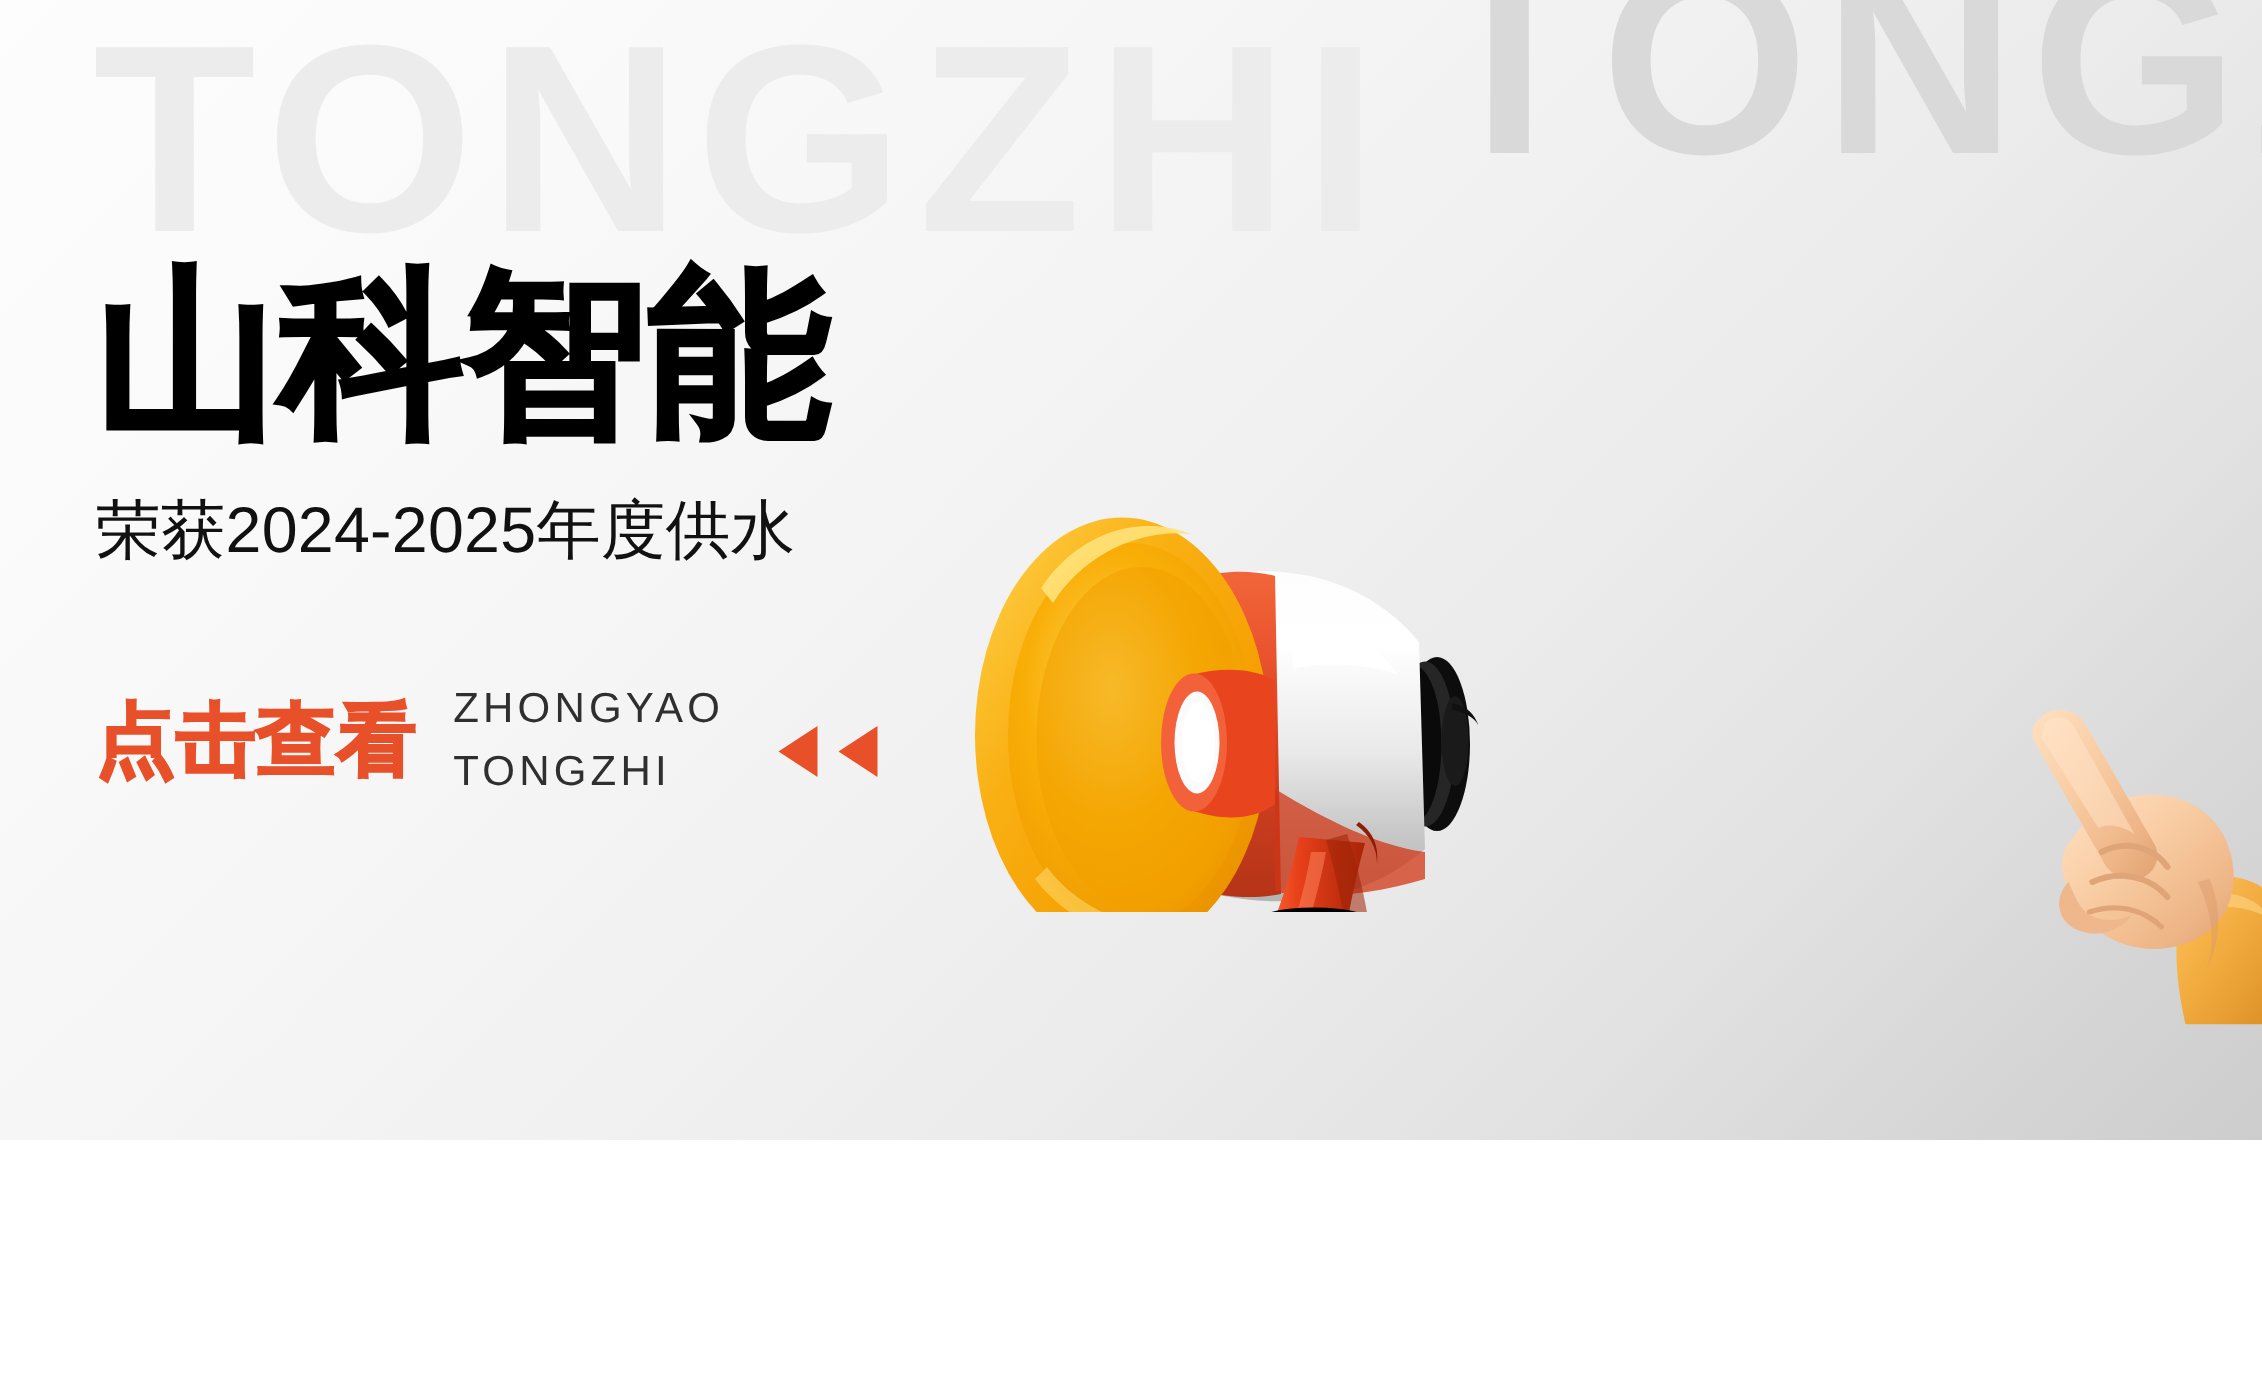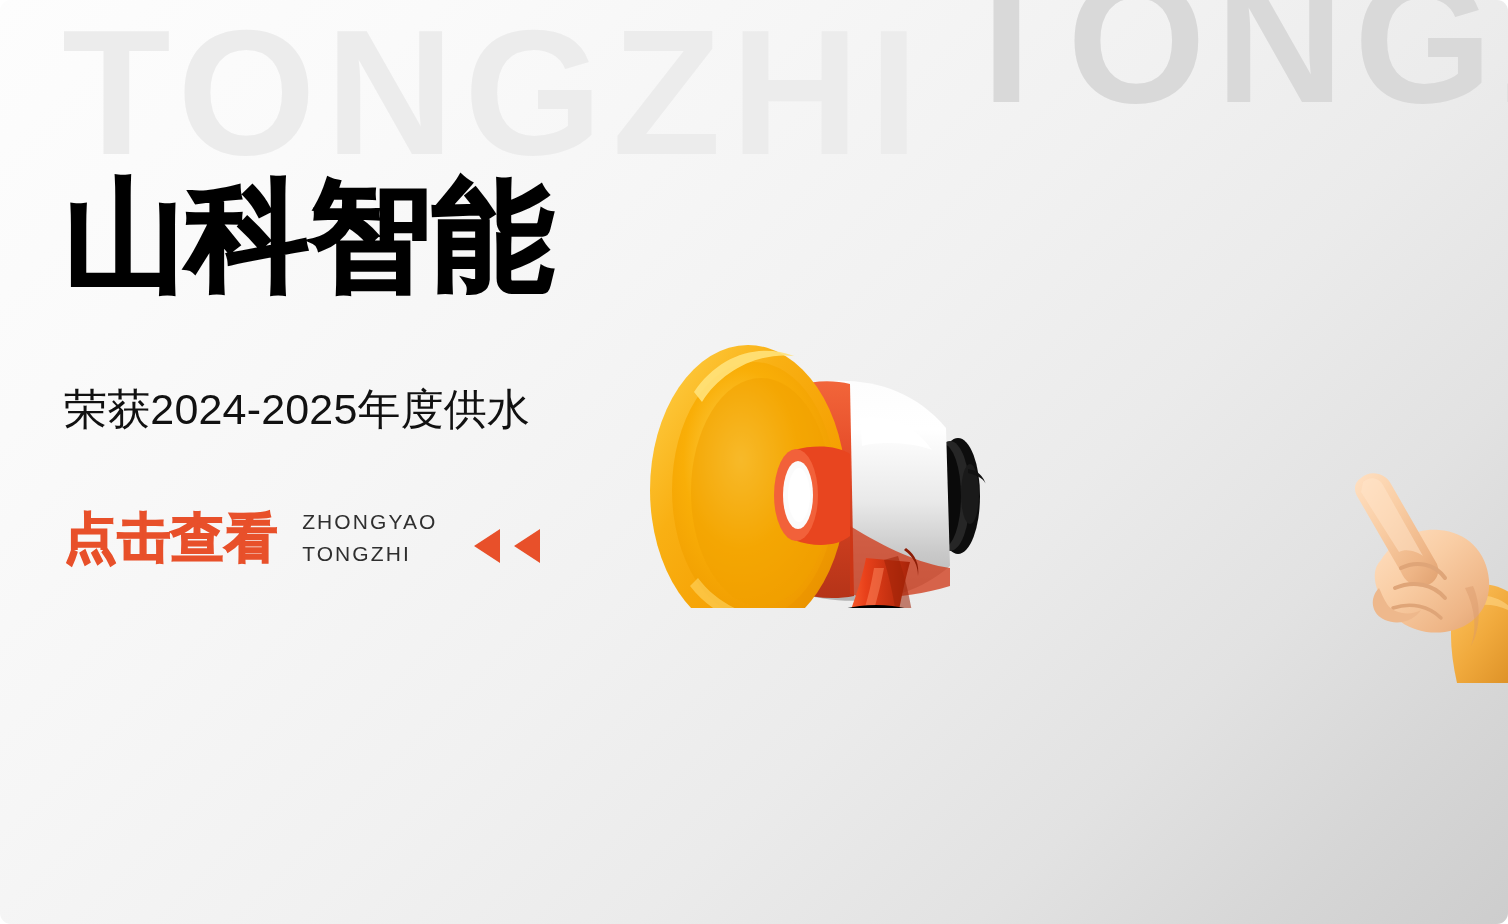--- a/index.html
+++ b/index.html
@@ -4,34 +4,33 @@
 <style>
   html, body {
     margin: 0;
     padding: 0;
     background: #ffffff;
   }
 
   #banner {
     position: relative;
     width: 1508px;
-    height: 924px;
+    height: 760px;
     overflow: hidden;
     font-family: "Liberation Sans", "DejaVu Sans", sans-serif;
     background:
       linear-gradient(135deg,
         #fdfdfd 0%,
         #fafafa 18%,
         #f6f6f6 34%,
         #f1f1f1 50%,
         #ebebeb 64%,
         #e2e2e2 78%,
         #d6d6d6 90%,
         #cdcdcd 100%);
-    border-radius: 11px;
   }
 
   
   .watermark {
     position: absolute;
     font-weight: 700;
     letter-spacing: 0.055em;
     white-space: nowrap;
     user-select: none;
     line-height: 1;
@@ -63,21 +62,21 @@
     font-size: 122px;
     line-height: 1.05;
     font-weight: 900;
     color: #000000;
     letter-spacing: 0.005em;
     white-space: nowrap;
     -webkit-text-stroke: 2.6px #000;
   }
 
   #award-text {
-    margin-top: 79px;
+    margin-top: 24px;
     font-size: 43px;
     line-height: 1.42;
     color: #111111;
     font-weight: 500;
     letter-spacing: 0.004em;
   }
 
   #award-text .emph {
     font-weight: 800;
     -webkit-text-stroke: 0.9px #111;
@@ -94,21 +93,21 @@
     line-height: 1;
     font-weight: 900;
     color: #e8502a;
     letter-spacing: 0.01em;
     -webkit-text-stroke: 1.6px #e8502a;
     white-space: nowrap;
   }
 
   #cta-pinyin {
     margin-left: 24px;
-    font-size: 21px;
+    font-size: 28px;
     line-height: 1.5;
     font-weight: 400;
     color: #2f2f2f;
     letter-spacing: 0.1em;
     white-space: nowrap;
   }
 
   #cta-arrows {
     margin-left: 36px;
     display: flex;

